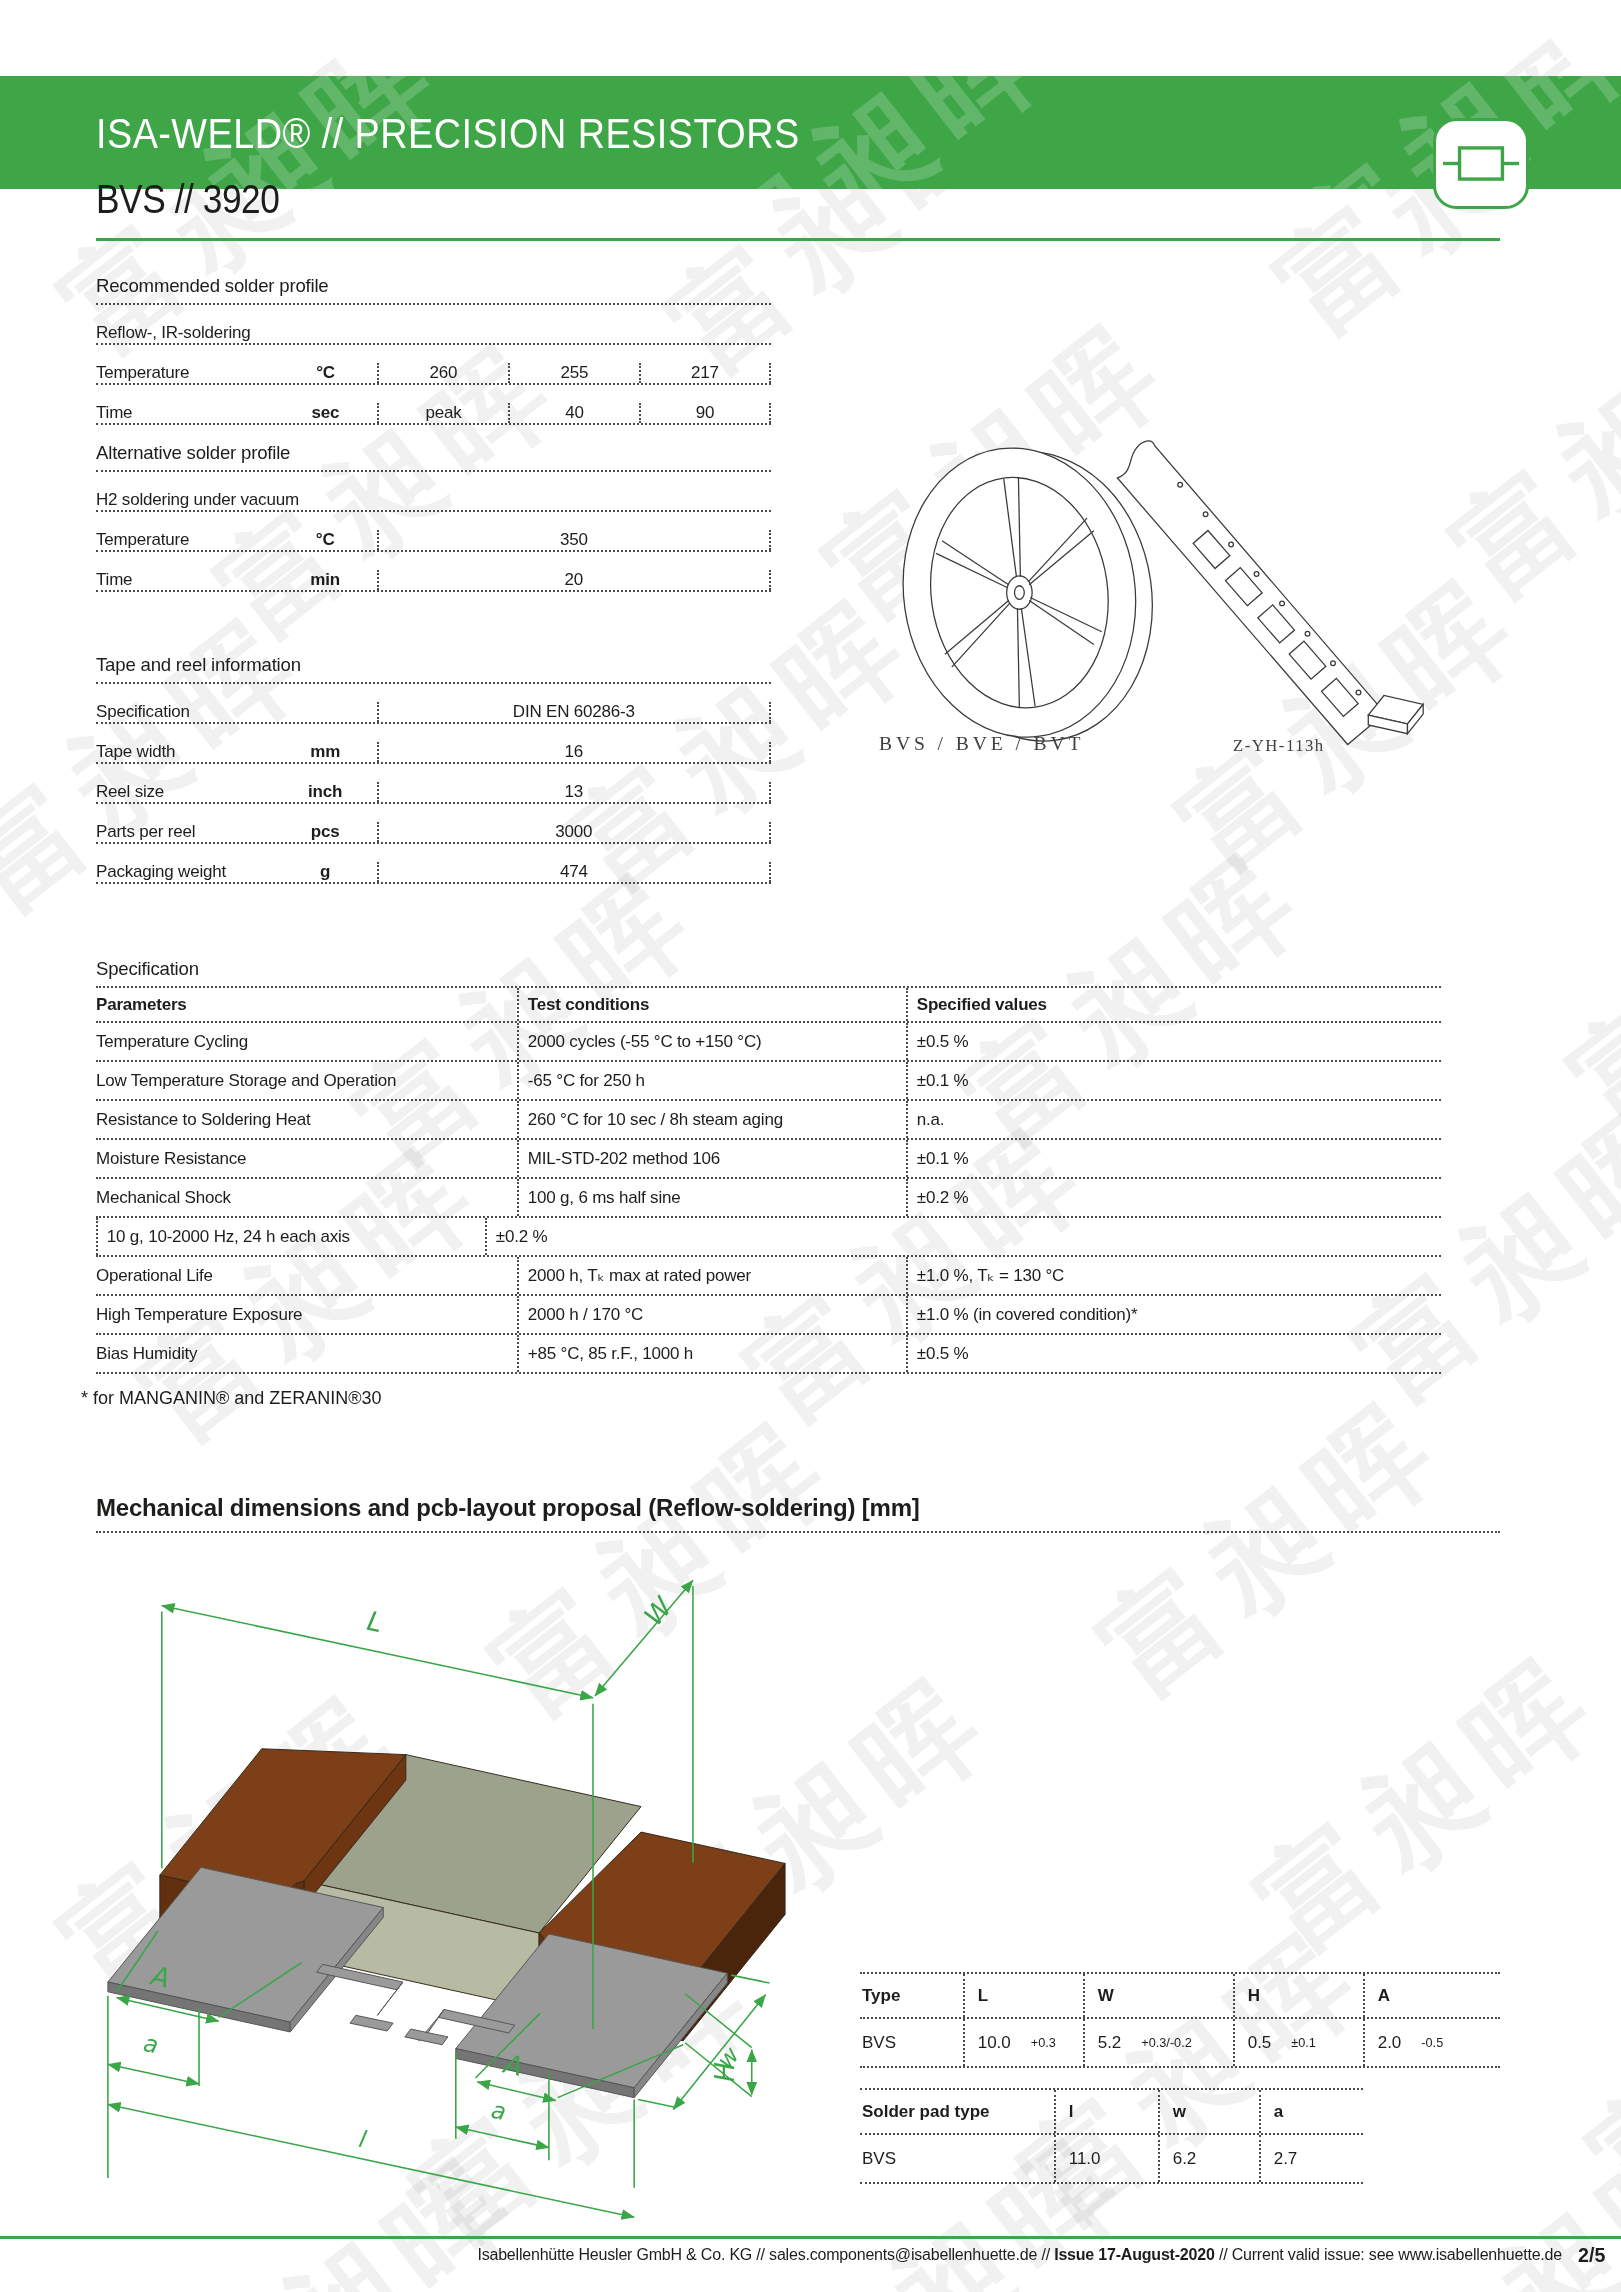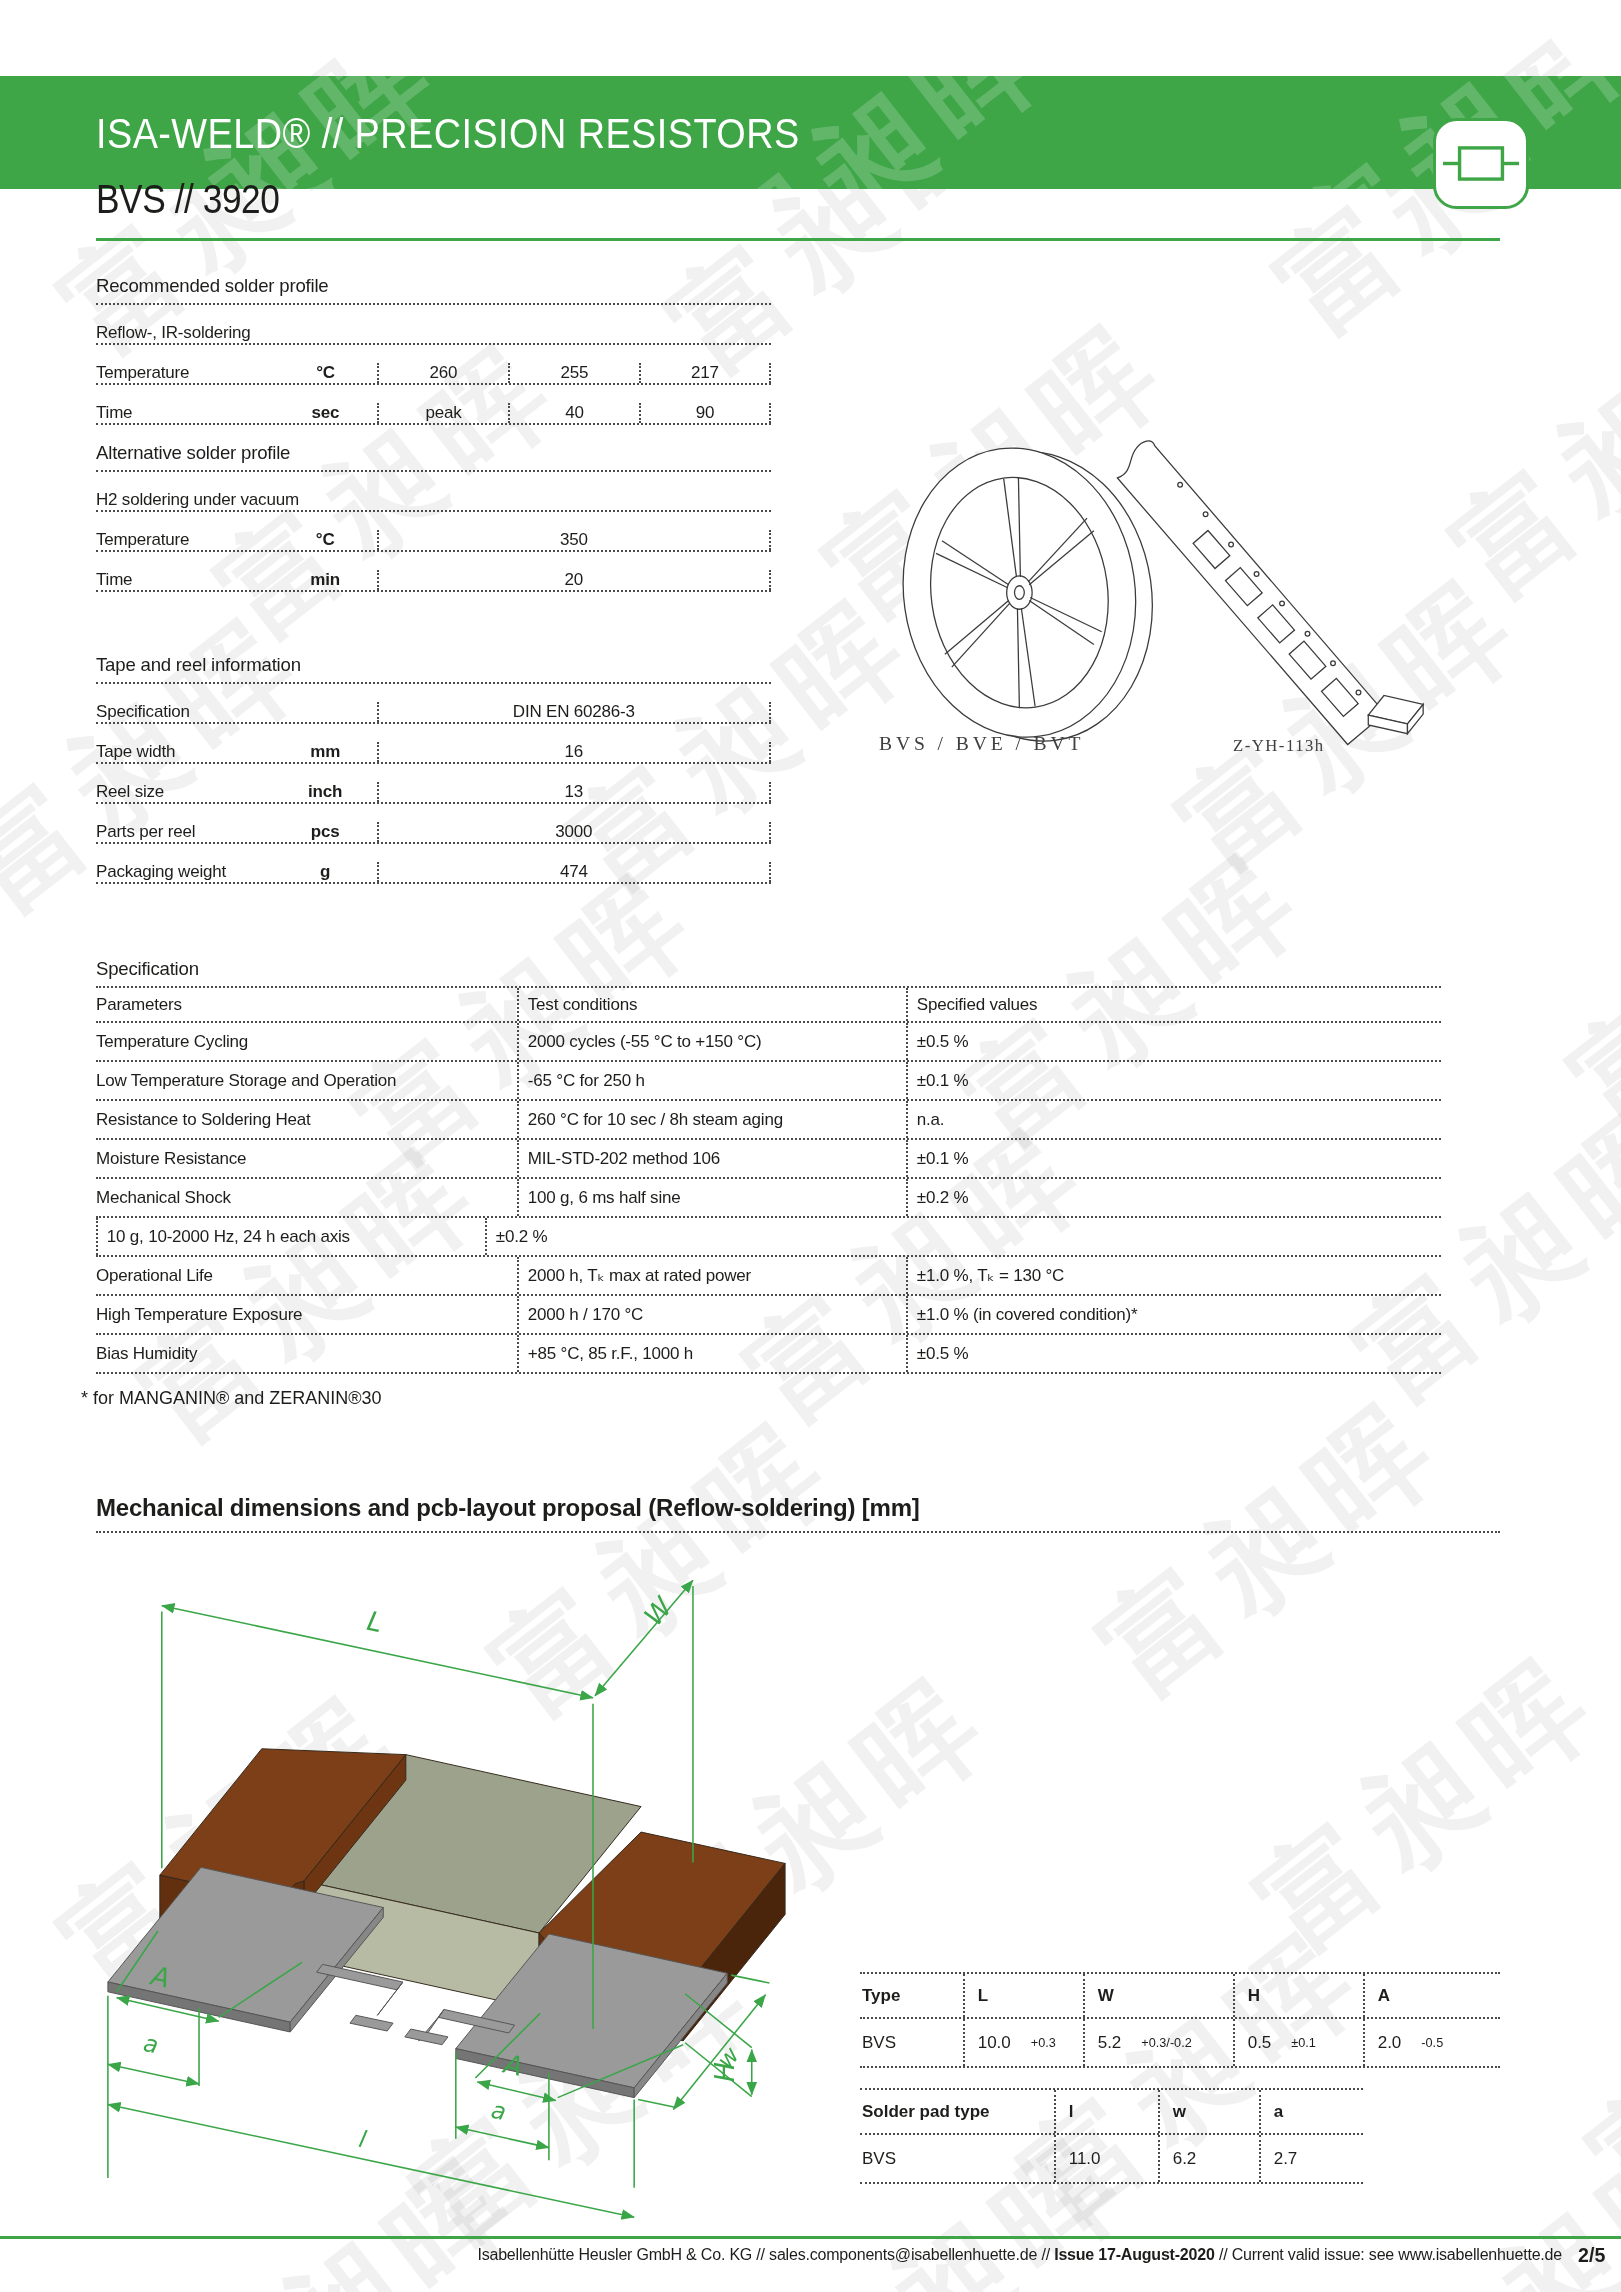--- a/index.html
+++ b/index.html
@@ -19,21 +19,21 @@
   .tbl-title{font-weight:normal;font-size:18.6px;height:31px;border-bottom:2px dotted #4a4a4a;padding-top:1px}
   .trow{display:flex;border-bottom:2px dotted #4a4a4a;height:40px;align-items:flex-end}
   .c-lbl{width:178px;display:flex;align-items:center}
   .c-unit{width:103px;display:flex;align-items:center;justify-content:center;font-weight:bold}
   .c-val{width:131px;border-left:2px dotted #4a4a4a;display:flex;align-items:center;justify-content:center}
   .c-val.last{width:132px;border-right:2px dotted #4a4a4a}
   .c-span{width:395px;border-left:2px dotted #4a4a4a;border-right:2px dotted #4a4a4a;display:flex;align-items:center;justify-content:center}
   .c-full{width:100%;display:flex;align-items:center}
   
   .s-row{display:flex;height:39px;border-bottom:2px dotted #4a4a4a;align-items:stretch}
-  .s-head{height:35px;font-weight:normal}
+  .s-head{height:35px;font-weight:bold}
   .s-c1{width:421px;display:flex;align-items:center}
   .s-c2{width:389px;border-left:2px dotted #4a4a4a;padding-left:8.8px;display:flex;align-items:center}
   .s-c3{width:534px;border-left:2px dotted #4a4a4a;padding-left:8.8px;display:flex;align-items:center}
   .footnote{position:absolute;left:81px;top:1388px;font-size:18px;z-index:1}
   
   .sec-head{position:absolute;z-index:1;font-weight:bold;font-size:24px;border-bottom:2px dotted #4a4a4a;padding-bottom:8.8px;letter-spacing:-0.2px}
   
   .mt{position:absolute;z-index:1;border-top:2px dotted #4a4a4a;font-size:17px}
   .mt-row{display:flex;border-bottom:2px dotted #4a4a4a;align-items:stretch}
   .mt-row.hd{height:45px;font-weight:bold}

